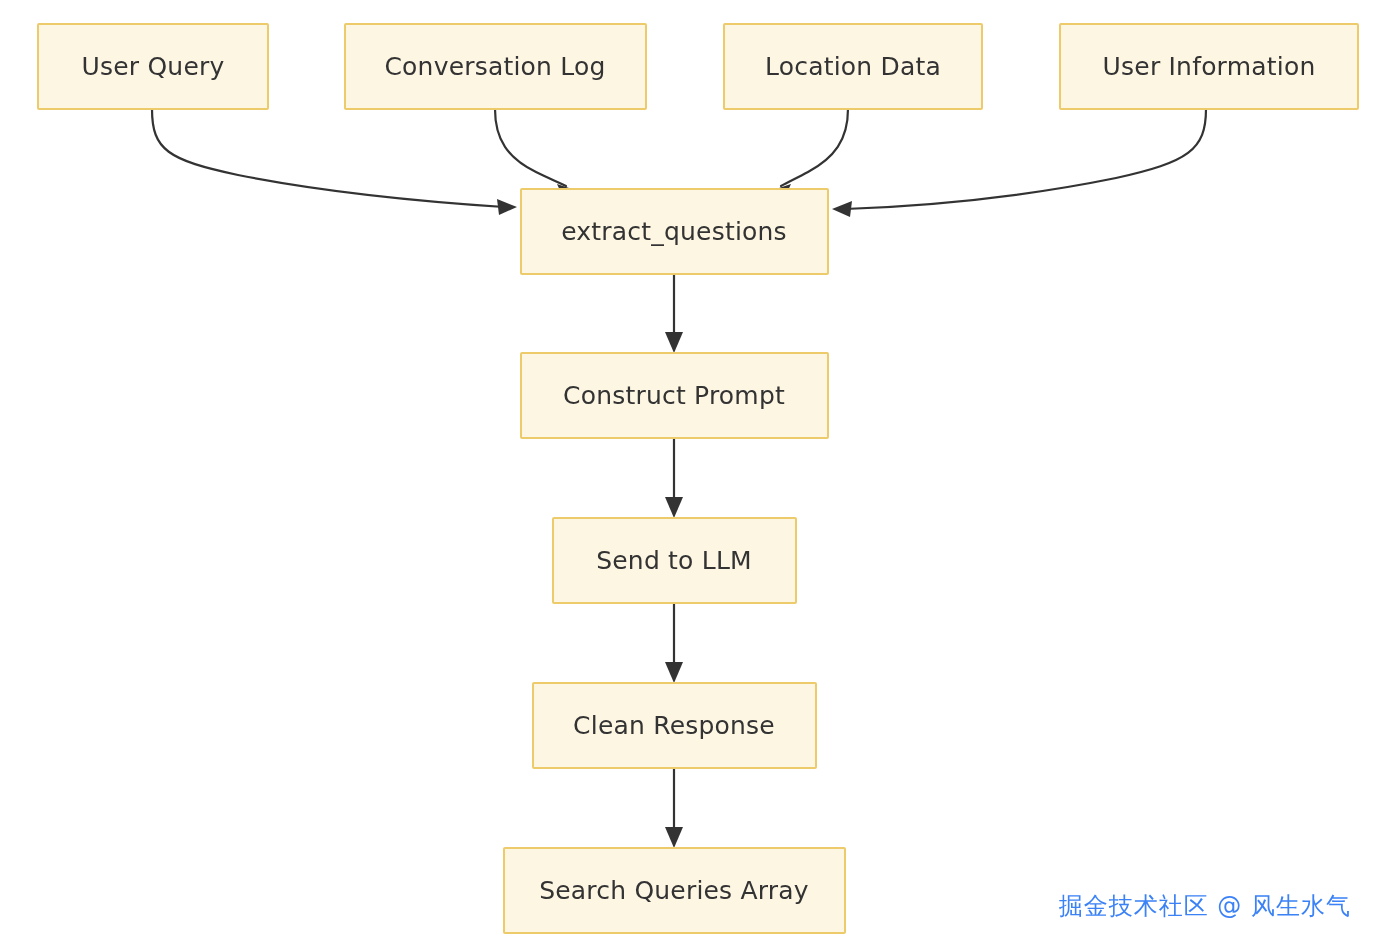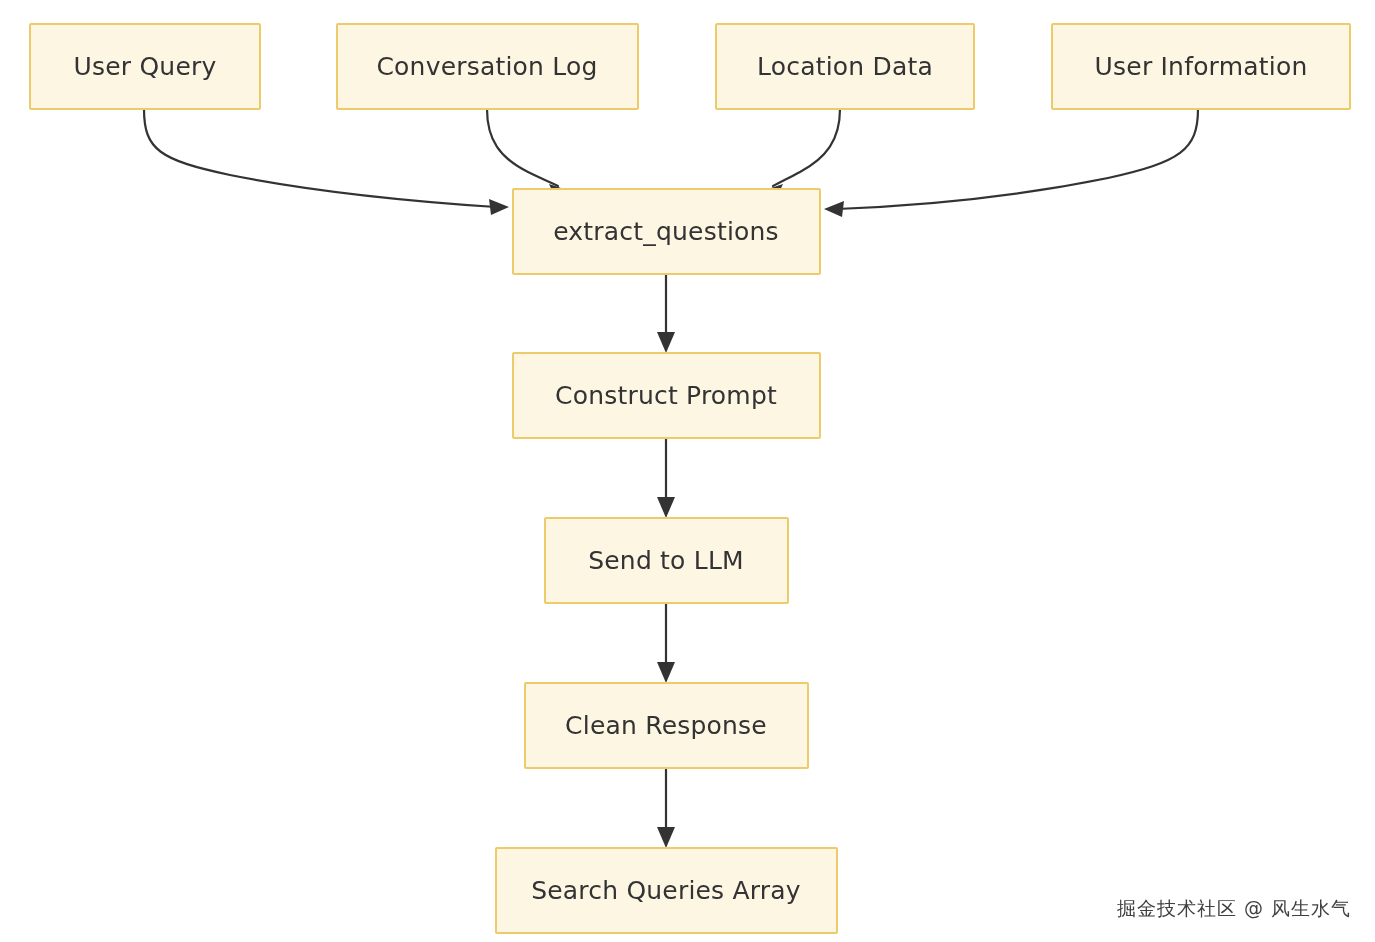--- a/index.html
+++ b/index.html
@@ -10,20 +10,21 @@
   body {
     width: 1375px;
     height: 942px;
     position: relative;
     overflow: hidden;
     font-family: "DejaVu Sans", "Liberation Sans", sans-serif;
   }
   #flow-root {
     position: absolute;
     inset: 0;
+    padding-left: 8px;
   }
   svg.flow-canvas {
     display: block;
     width: 1375px;
     height: 942px;
   }
   .node-rect {
     fill: #fdf6e3;
     stroke: #eecb6a;
     stroke-width: 2;
@@ -44,22 +45,22 @@
   }
   .edge-head {
     fill: #333333;
     stroke: none;
   }
   .watermark-text {
     position: absolute;
     right: 24px;
     bottom: 20px;
     font-family: "DejaVu Sans", "Liberation Sans", sans-serif;
-    font-size: 19px;
-    color: #404040;
+    font-size: 24px;
+    color: #3b82f6;
     white-space: nowrap;
     user-select: none;
     letter-spacing: 1px;
   }
 </style>
 </head>
 <body>
 
 <div id="flow-root">
   <svg class="flow-canvas" viewBox="0 0 1375 942" xmlns="http://www.w3.org/2000/svg">

